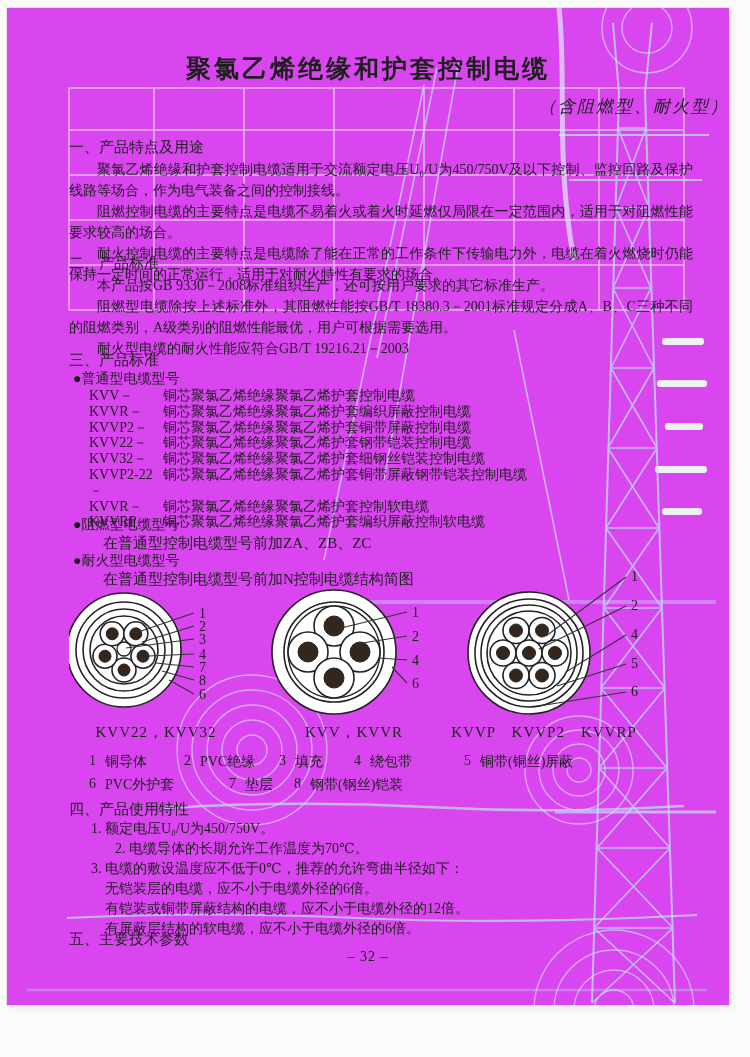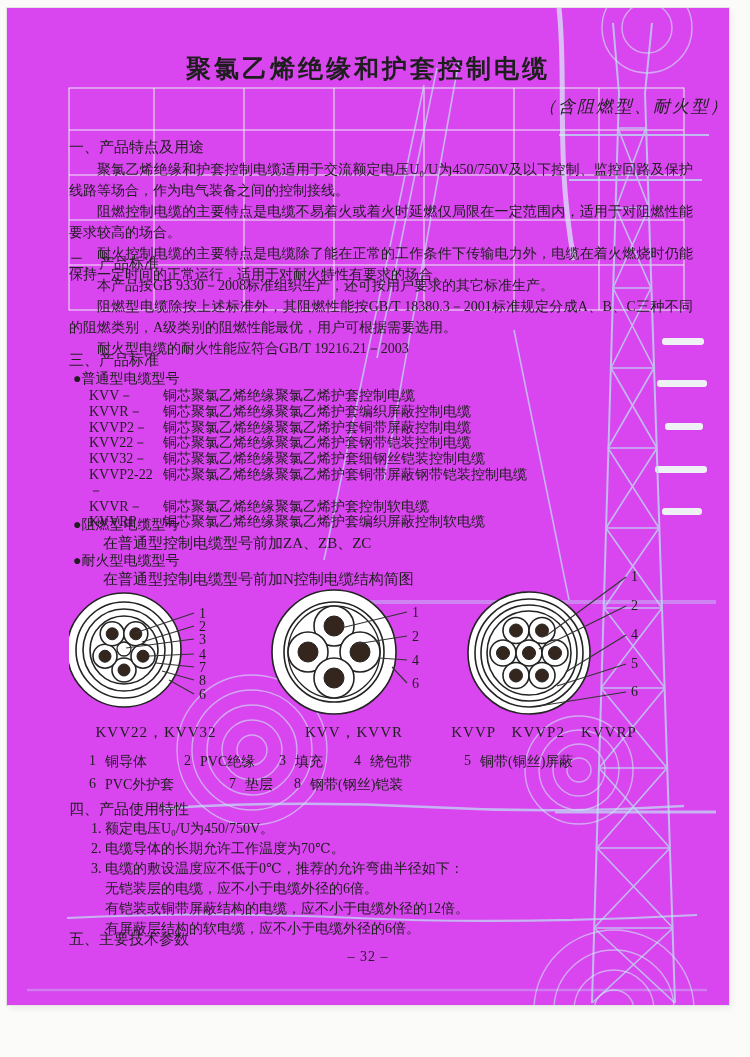--- a/index.html
+++ b/index.html
@@ -314,21 +314,21 @@
           <span>垫层</span>
         </span>
       <span class="legend-item">
           <span class="lnum">8</span>
           <span>钢带(钢丝)铠装</span>
         </span>
     </div>
 
     <div class="h" style="top:792px;">四、产品使用特性</div>
     <div class="s4-line" style="top:812px;">1. 额定电压U₀/U为450/750V。</div>
-    <div class="s4-line" style="top:832px;">2. 电缆导体的长期允许工作温度为70℃。</div>
+    <div class="s4-line" style="top:832px;margin-left:24px;">2. 电缆导体的长期允许工作温度为70℃。</div>
     <div class="s4-line" style="top:852px;">3. 电缆的敷设温度应不低于0℃，推荐的允许弯曲半径如下：</div>
     <div class="s4-sub" style="top:872px;">无铠装层的电缆，应不小于电缆外径的6倍。</div>
     <div class="s4-sub" style="top:892px;">有铠装或铜带屏蔽结构的电缆，应不小于电缆外径的12倍。</div>
     <div class="s4-sub" style="top:912px;">有屏蔽层结构的软电缆，应不小于电缆外径的6倍。</div>
 
     <div class="h" style="top:922px;">五、主要技术参数</div>
 
     <div class="pageno">– 32 –</div>
   </div>
 </div>

